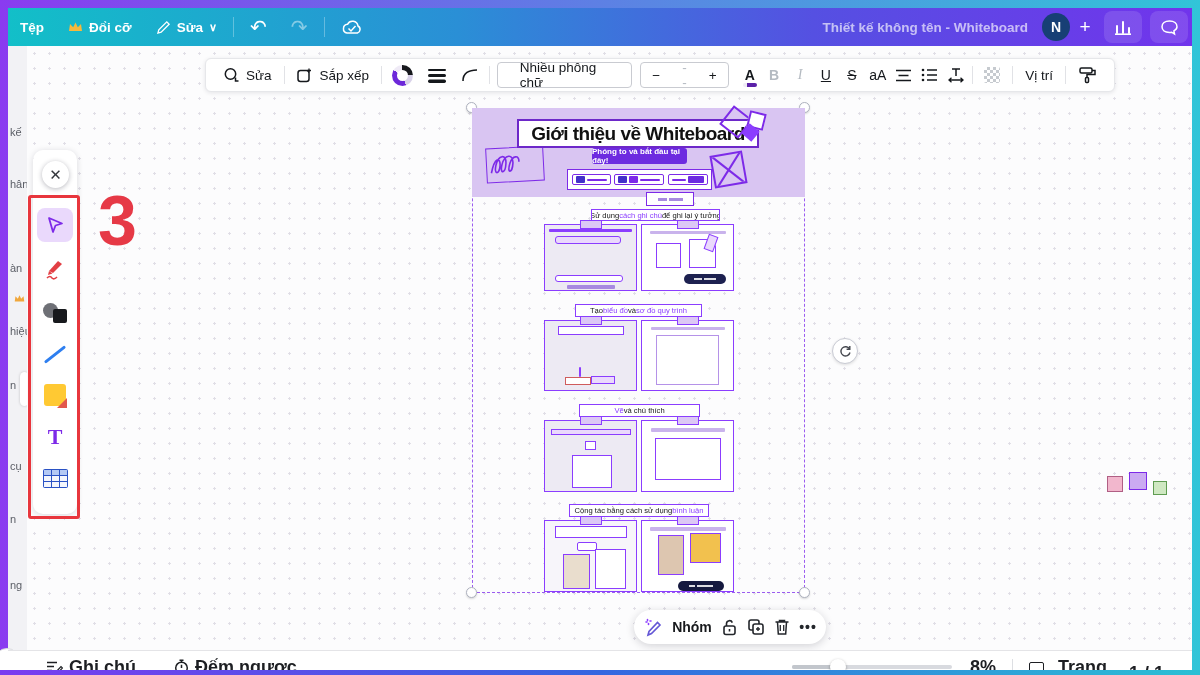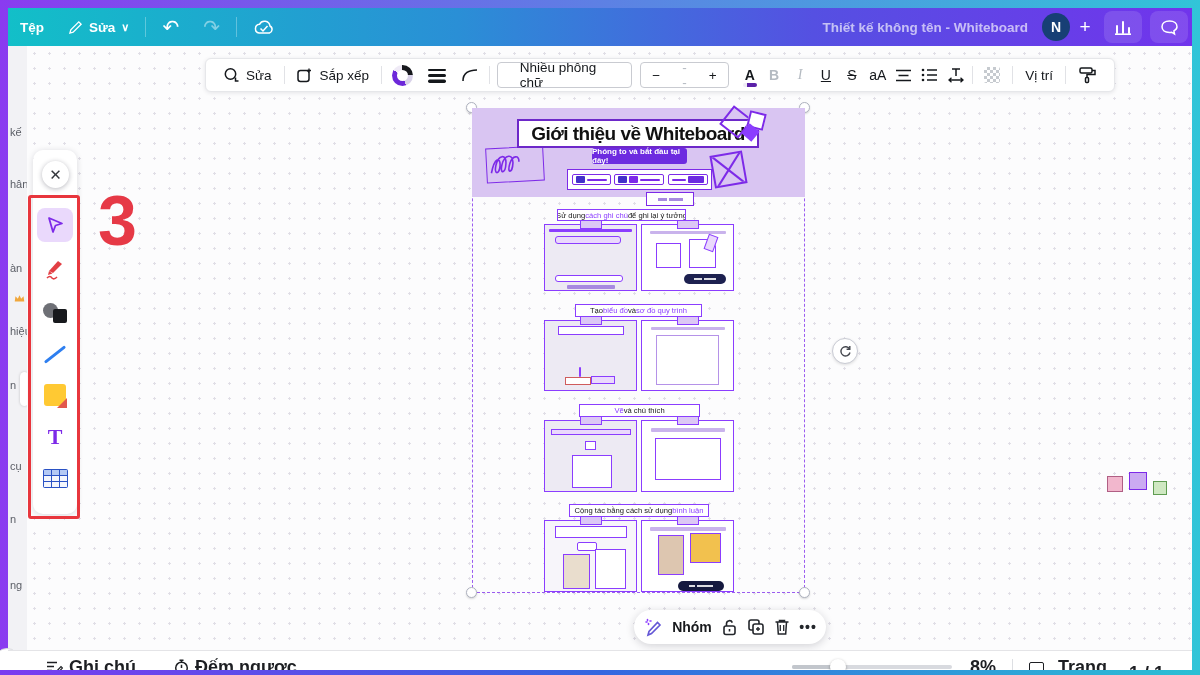--- a/index.html
+++ b/index.html
@@ -114,20 +114,28 @@
 <body>
 
 <div class="stage">
 
   <div class="abs menubar">
     <div class="mb-item">
         <span>Tệp</span>
       </div>
     <div class="mb-item">
       <span>
+          <svg width="15" height="12" viewBox="0 0 15 12">
+            <path d="M1 10 L2 3 L5.2 6.2 L7.5 1.5 L9.8 6.2 L13 3 L14 10 Z" fill="#f6b93c"></path>
+          </svg>
+        </span>
+      <span>Đổi cỡ</span>
+    </div>
+    <div class="mb-item">
+      <span>
           <svg width="15" height="15" viewBox="0 0 16 16">
             <path d="M2 14 L3 10.5 L11.5 2 L14 4.5 L5.5 13 Z" fill="none" stroke="#fff" stroke-width="1.4"></path>
           </svg>
         </span>
       <span>Sửa</span>
       <span style="font-size:11px;">∨</span>
     </div>
     <div class="mb-div"></div>
     <div class="mb-item" style="font-size:20px;font-weight:normal;">
         <span>↶</span>
@@ -374,21 +382,21 @@
   </div>
   <div class="abs subbox">
       <i></i>
       <i style="width:14px"></i>
     </div>
   <div class="abs diam" style="left:724px;top:110px;width:24px;height:24px;transform:rotate(38deg);"></div>
   <div class="abs diam" style="left:748px;top:112px;width:17px;height:17px;transform:rotate(14deg);background:#fff;"></div>
   <div class="abs" style="left:744px;top:126px;width:13px;height:13px;background:#8b3dff;transform:rotate(40deg);"></div>
   <div class="gift"></div>
 
-  <div class="abs sechdr" style="left:557px;top:209px;width:129px;height:12px;">
+  <div class="abs sechdr" style="left:591px;top:209px;width:129px;height:12px;">
     <span>Sử dụng </span>
       <span class="acc">cách ghi chú</span>
       <span> để ghi lại ý tưởng</span>
   </div>
   <div class="panel gray" style="left:544px;top:224px;width:93px;height:67px;">
     <span class="ptab"></span>
     <span class="ln" style="left:4px;top:4px;width:83px;height:3px;"></span>
     <span class="ol" style="left:10px;top:11px;width:66px;height:8px;border-radius:3px;background:#ead9fc;"></span>
     <span class="abs" style="left:562px;top:251px;width:16px;height:16px;background:#f2b7cd;border:1px solid #b05f84;"></span>
     <span class="abs" style="left:584px;top:247px;width:18px;height:18px;background:#cbaaf2;border:1px solid #7d2ae8;"></span>

